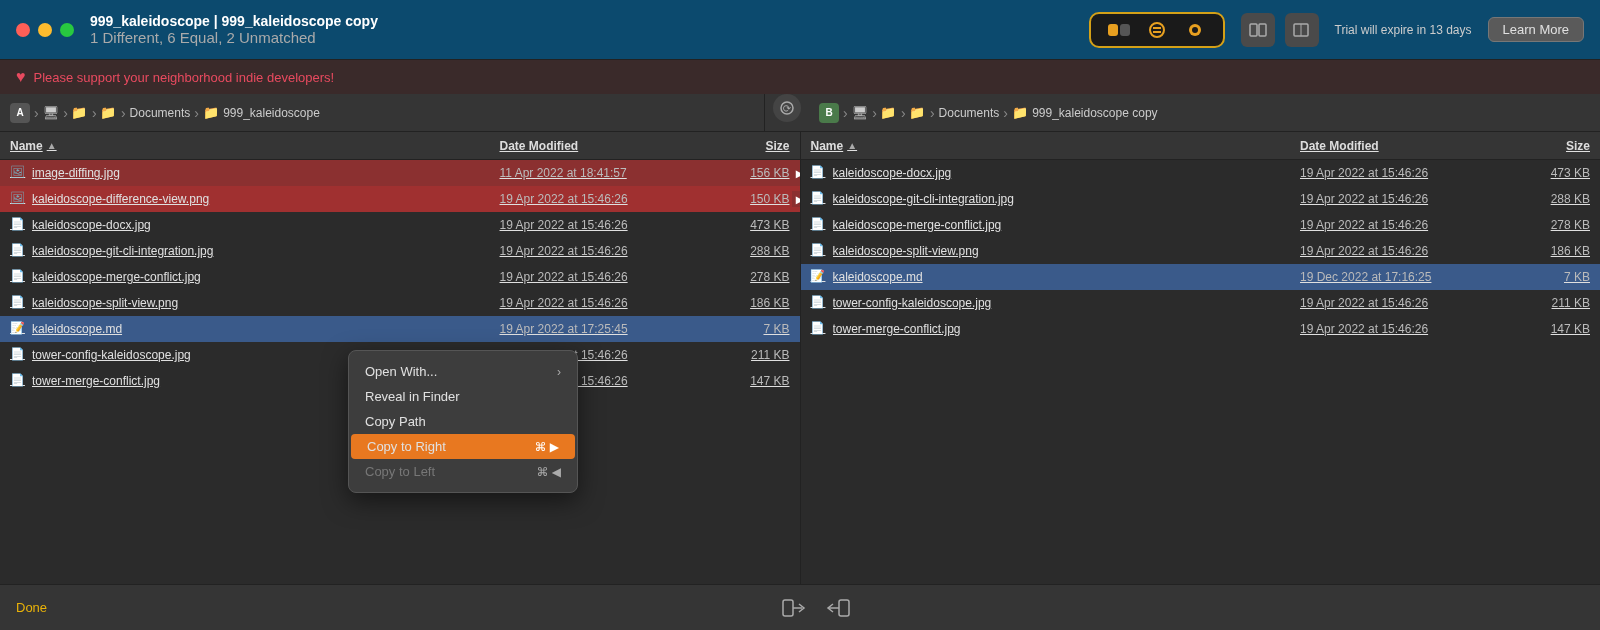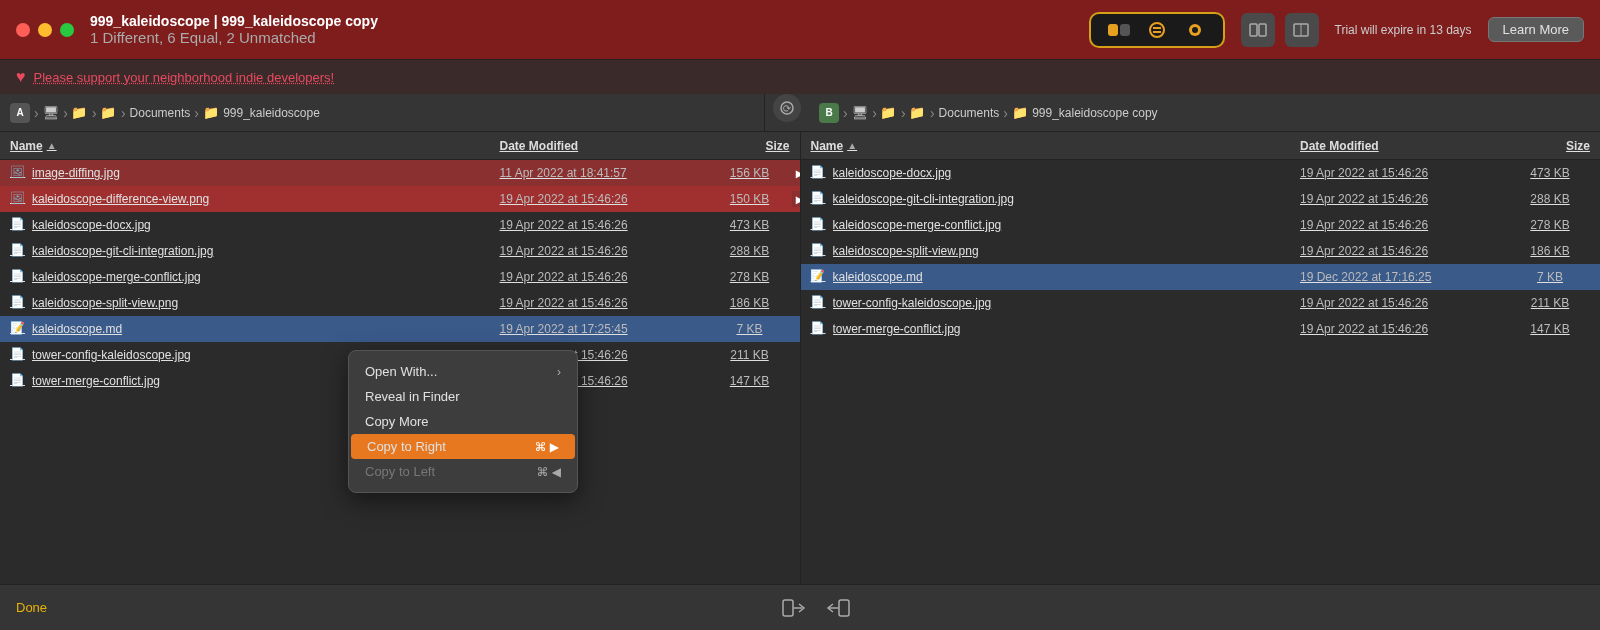--- a/index.html
+++ b/index.html
@@ -7,21 +7,21 @@
       width: 1600px;
       height: 630px;
       background: #2b2b2b;
       font-family: -apple-system, BlinkMacSystemFont, "SF Pro Text", "Helvetica Neue", sans-serif;
       color: #e0e0e0;
       overflow: hidden;
     }
 
     
     .titlebar {
-      background: #7f1d1d;
+      background: #0c4a6e;
       height: 60px;
       display: flex;
       align-items: center;
       padding: 0 16px;
       border-bottom: 1px solid #222;
       position: relative;
     }
     .traffic-lights {
       display: flex;
       gap: 8px;
@@ -110,21 +110,20 @@
       align-items: center;
       gap: 8px;
     }
     .banner-heart {
       color: #e84a5f;
       font-size: 16px;
     }
     .banner-text {
       color: #e84a5f;
       font-size: 13px;
-      text-decoration: underline;
       text-decoration-style: dotted;
     }
 
     
     .breadcrumb-row {
       display: flex;
       height: 38px;
       background: #353535;
       border-bottom: 1px solid #222;
     }
@@ -265,21 +264,21 @@
       overflow: hidden;
       text-overflow: ellipsis;
     }
     .file-date-cell {
       width: 210px;
       color: #bbb;
       white-space: nowrap;
     }
     .file-size-cell {
       width: 80px;
-      text-align: center;
+      text-align: right;
       color: #bbb;
     }
     .arrow-indicator {
       position: absolute;
       right: -8px;
       top: 50%;
       transform: translateY(-50%);
       width: 16px;
       height: 16px;
       background: #8b3030;
@@ -635,21 +634,21 @@
 
   <div class="context-menu">
     <div class="ctx-item">
       <span class="ctx-label">Open With...</span>
       <span class="ctx-arrow">›</span>
     </div>
     <div class="ctx-item">
       <span class="ctx-label">Reveal in Finder</span>
     </div>
     <div class="ctx-item">
-      <span class="ctx-label">Copy More</span>
+      <span class="ctx-label">Copy Path</span>
     </div>
     <div class="ctx-item active">
       <span class="ctx-label">Copy to Right</span>
       <span class="ctx-shortcut">⌘ ▶</span>
     </div>
     <div class="ctx-item disabled">
       <span class="ctx-label">Copy to Left</span>
       <span class="ctx-shortcut">⌘ ◀</span>
     </div>
   </div>

